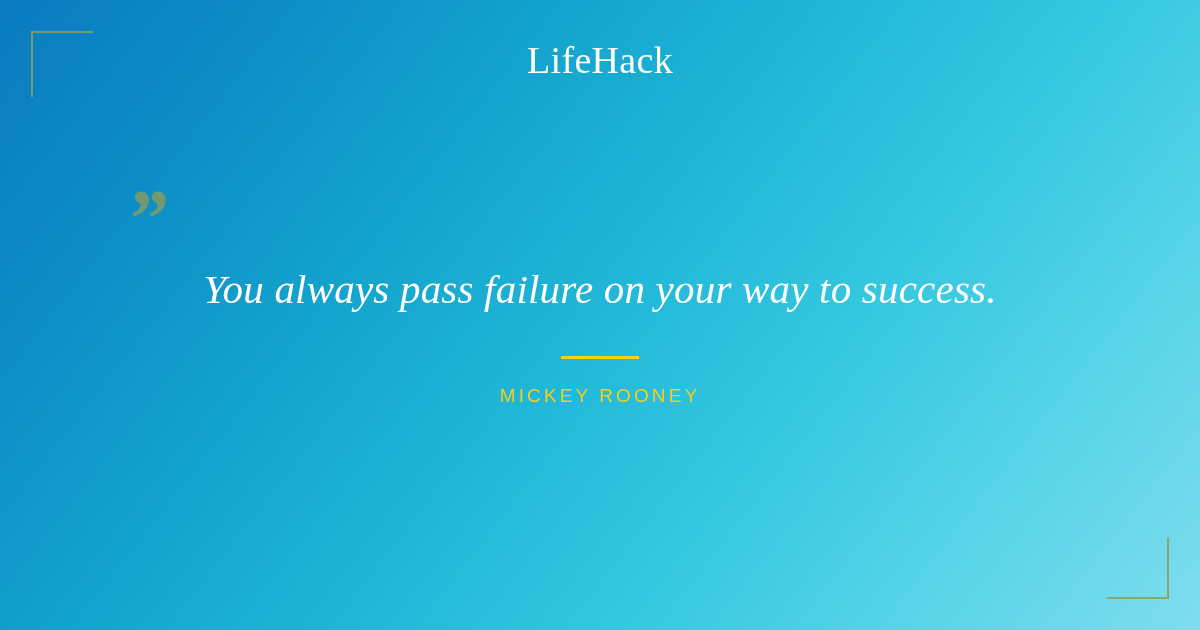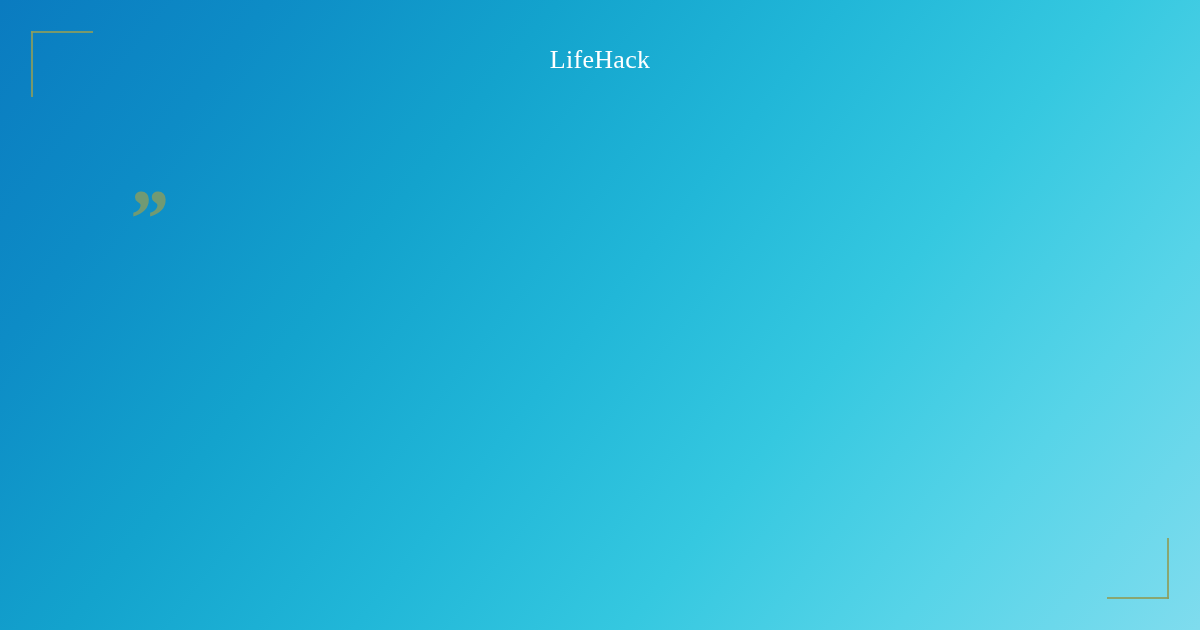--- a/index.html
+++ b/index.html
@@ -51,21 +51,21 @@
   #bracket-br .v { right: 0; top: 0; width: 2px; height: 61px; }
 
   
   #logo {
     position: absolute;
     top: 38px;
     left: 0;
     width: 1200px;
     text-align: center;
     font-family: "Liberation Serif", "DejaVu Serif", serif;
-    font-size: 26px;
+    font-size: 38px;
     line-height: 44px;
     font-weight: 400;
     color: #ffffff;
     letter-spacing: .3px;
   }
 
   
   #quote-glyph {
     position: absolute;
     left: 126px;
@@ -130,14 +130,19 @@
 
   <div class="bracket" id="bracket-br">
     <span class="h"></span>
     <span class="v"></span>
   </div>
 
   <div id="logo">LifeHack</div>
 
   <div id="quote-glyph">”</div>
 
+  <div id="quote-block">
+    <div id="quote-text">You always pass failure on your way to success.</div>
+    <div id="divider"></div>
+    <div id="author">MICKEY ROONEY</div>
+  </div>
 
 </div>
 
 </body></html>

